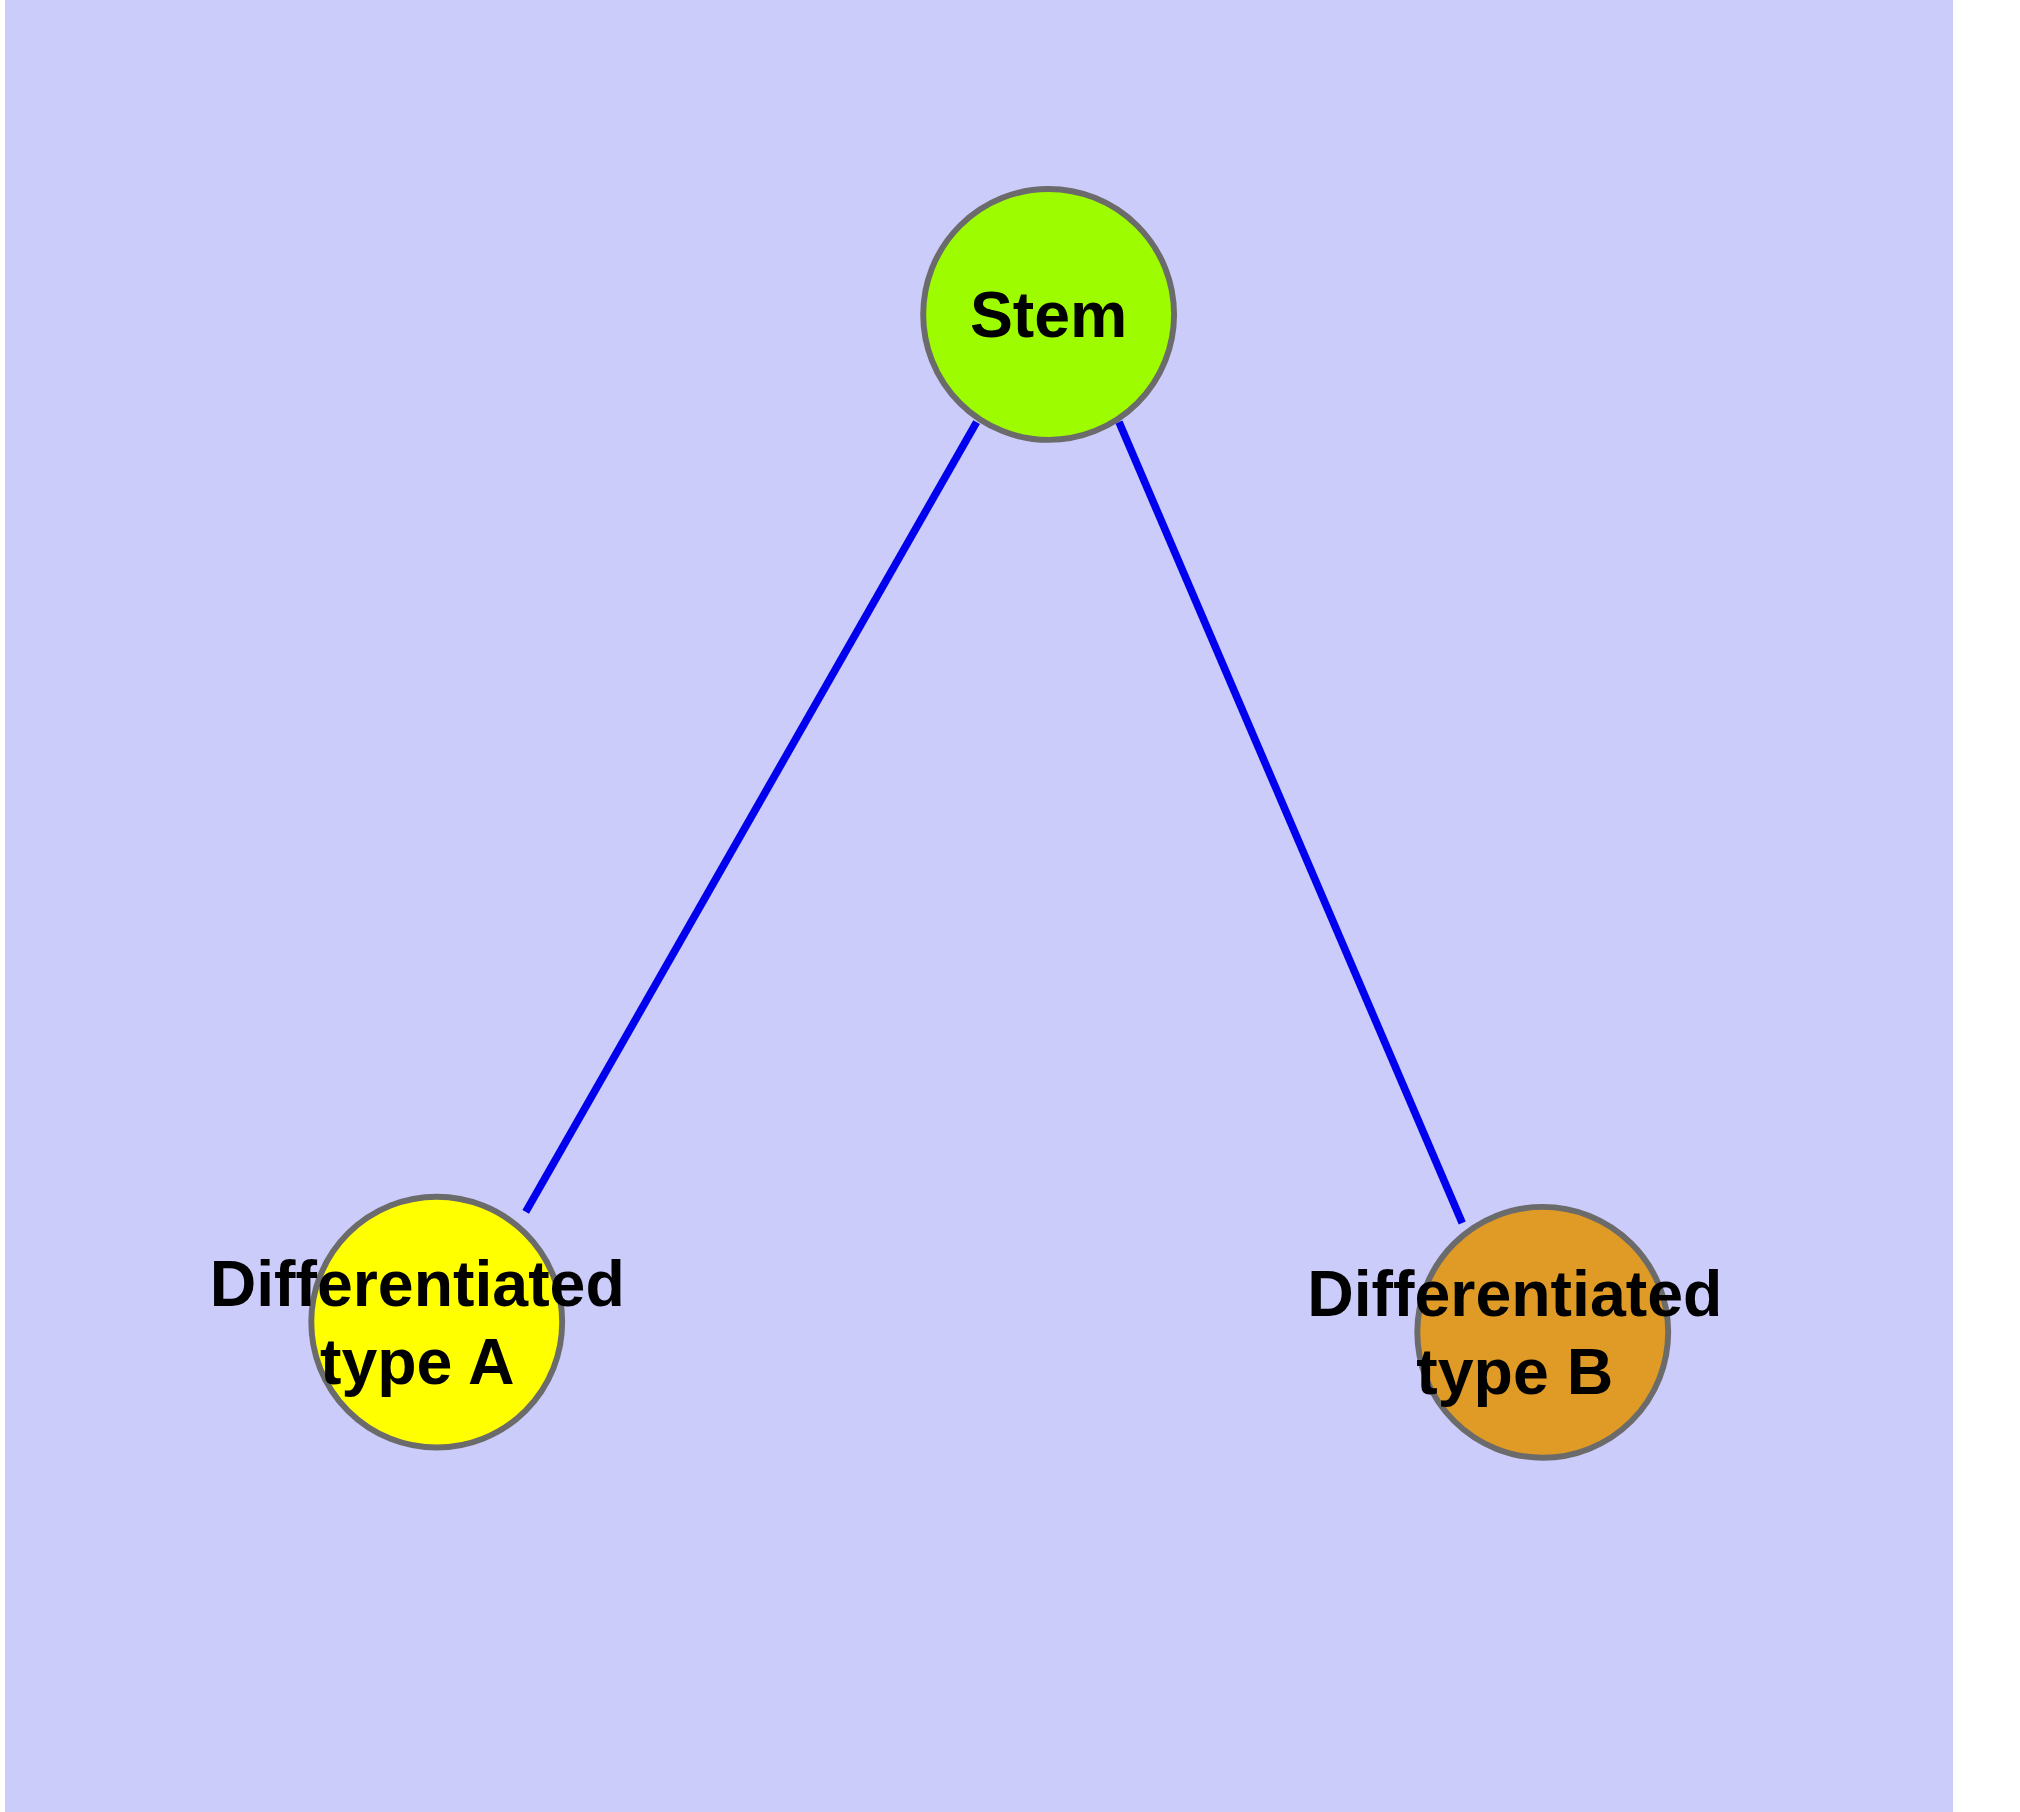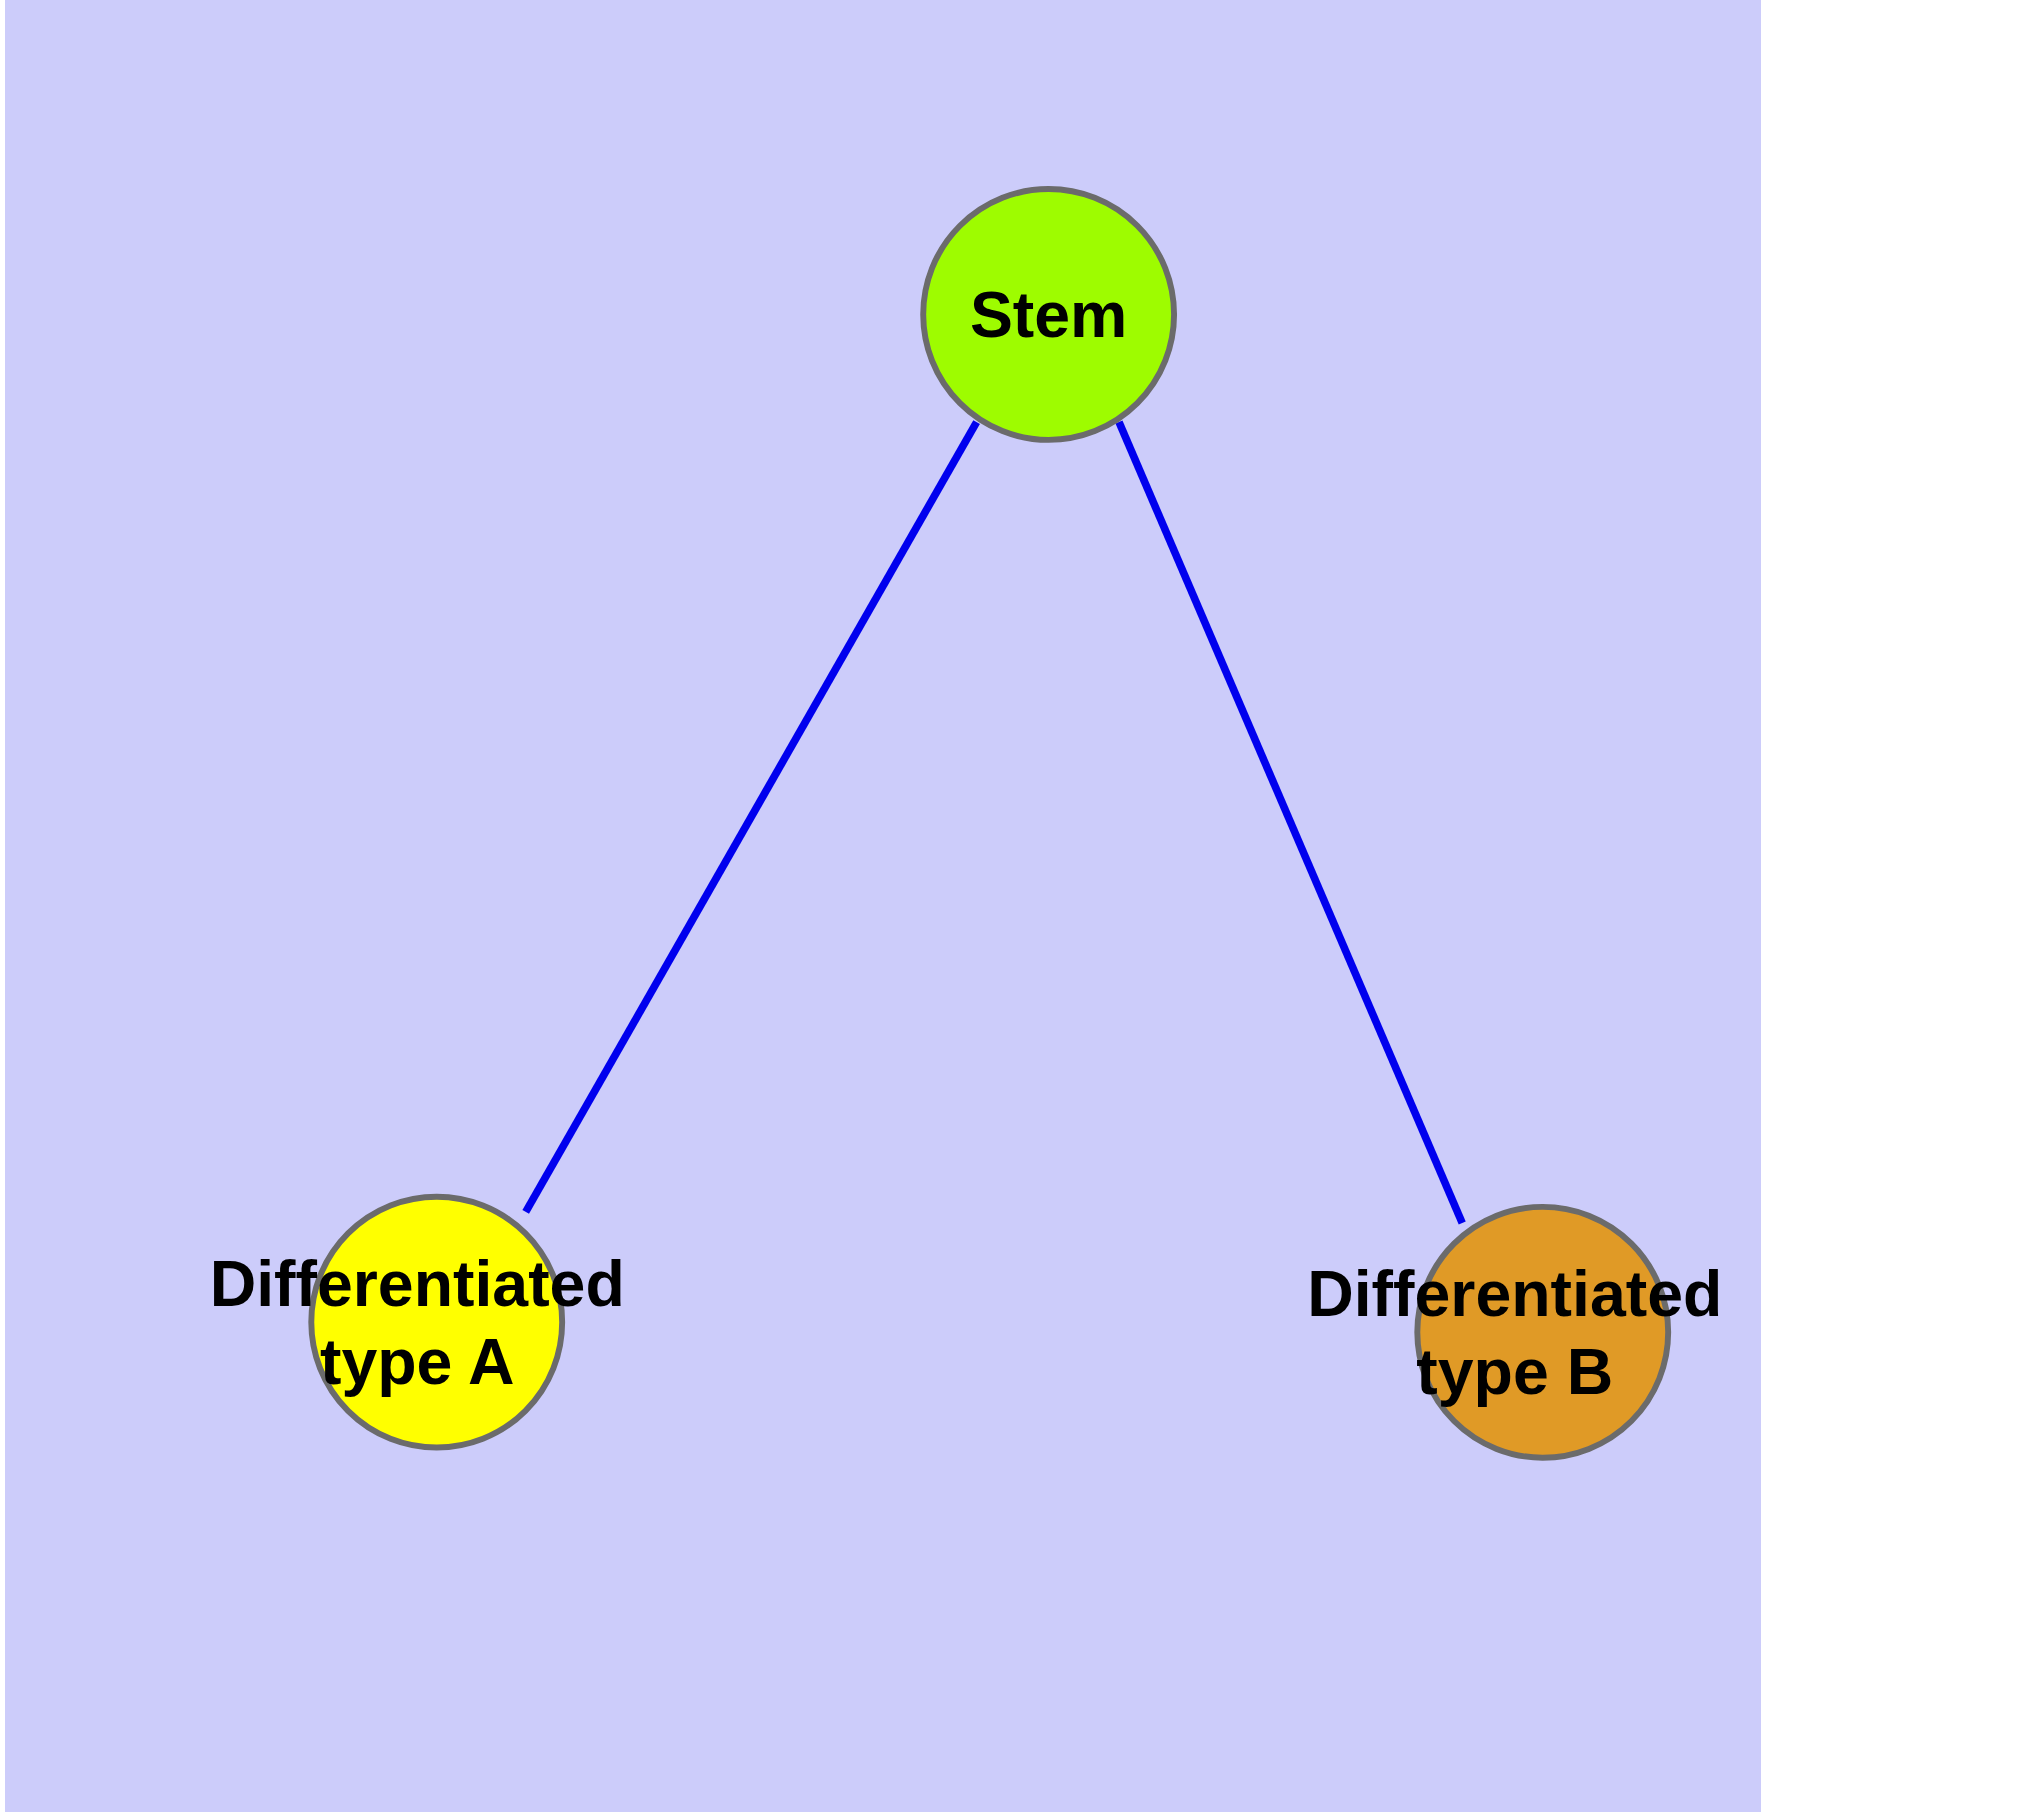--- a/index.html
+++ b/index.html
@@ -33,21 +33,21 @@
   }
   .node-label-text {
     font-weight: bold;
     fill: #000000;
     font-family: "Liberation Sans", "DejaVu Sans", sans-serif;
   }
 </style>
 </head>
 <body>
 
-<div id="canvas" style="width: 1761px; height: 1812px; background: rgb(255, 255, 255);">
+<div id="canvas" style="width: 1953px; height: 1812px; background: rgb(255, 255, 255);">
 
   <div id="plot-background" style="background: rgb(204, 204, 250);"></div>
 
   <svg id="graph-svg" viewBox="0 0 2384 2138">
 
     <g id="edges-layer">
       <line id="edge-0" x1="1152" y1="498" x2="620" y2="1430" stroke="#0000ee" stroke-width="9" stroke-linecap="butt"></line>
       <line id="edge-1" x1="1320" y1="498" x2="1725" y2="1443" stroke="#0000ee" stroke-width="9" stroke-linecap="butt"></line>
     </g>
 

